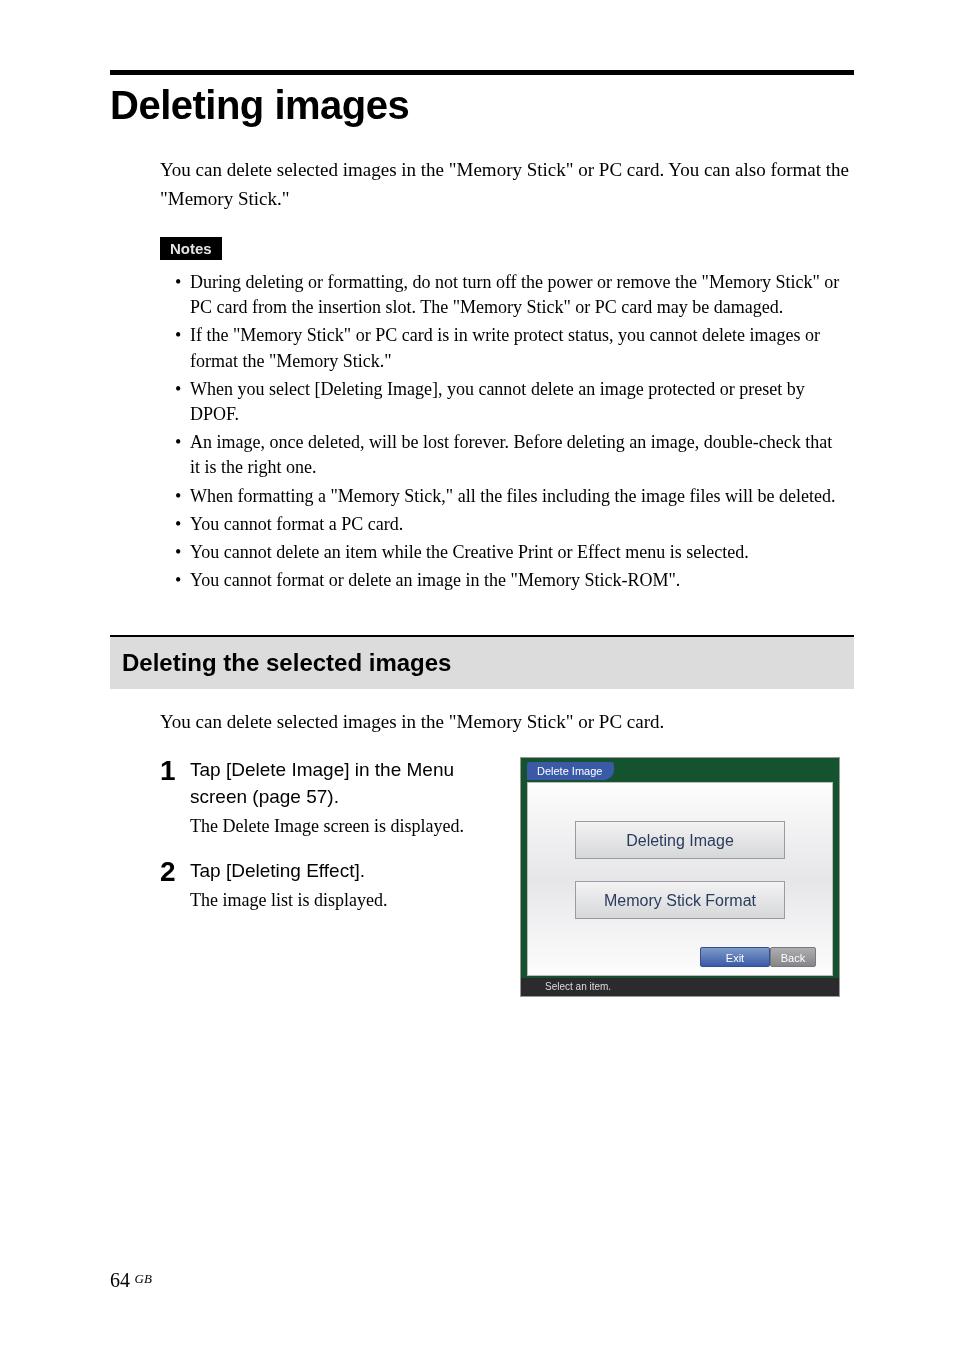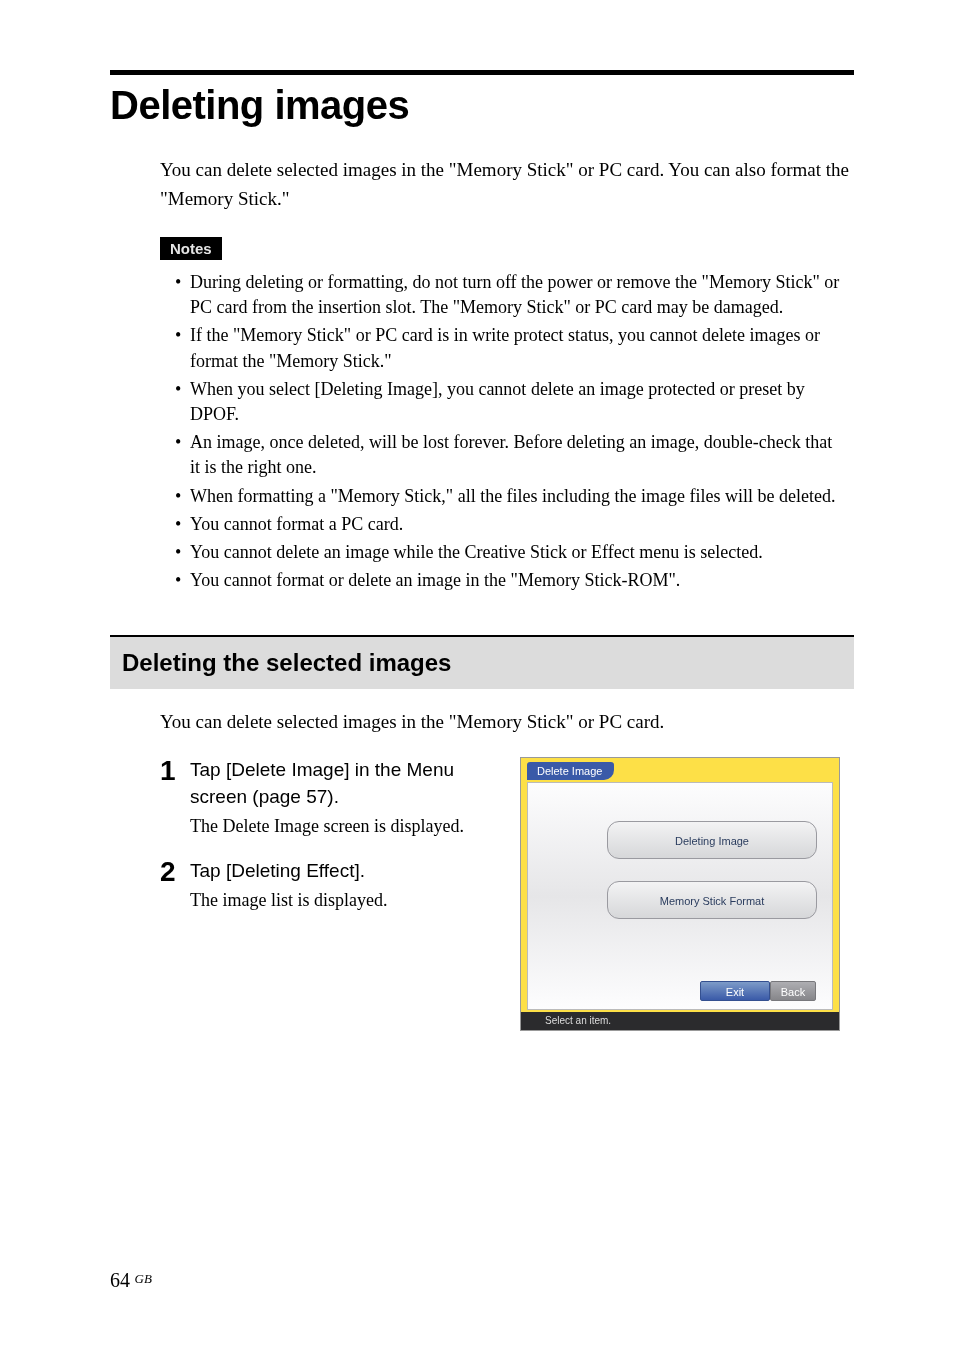--- a/index.html
+++ b/index.html
@@ -106,22 +106,22 @@
       line-height: 1.4;
       margin-bottom: 4px;
     }
     .step-desc {
       font-size: 18px;
       line-height: 1.4;
     }
     
     .device-screenshot {
       width: 320px;
-      height: 274px;
-      background: #fde047;
+      height: 240px;
+      background: #14532d;
       border: 1px solid #999;
       position: relative;
       font-family: Arial, Helvetica, sans-serif;
     }
     .ds-tab {
       position: absolute;
       top: 4px;
       left: 6px;
       background: #3a5aa8;
       color: #fff;
@@ -141,26 +141,25 @@
       background: linear-gradient(180deg, #fdfdfe 0%, #e6e6e8 50%, #fdfdfe 100%);
     }
     .ds-button {
       position: absolute;
       left: 50%;
       transform: translateX(-50%);
       width: 210px;
       height: 38px;
       background: linear-gradient(180deg, #f3f3f4 0%, #d6d7d9 100%);
       border: 1px solid #9a9aa0;
-      border-radius: 12px;
+      border-radius: 0;
       text-align: center;
       line-height: 38px;
-      font-size: 11px;
+      font-size: 16px;
       color: #2a3c5e;
-      margin-left: 32px;
     }
     .ds-button.btn1 { top: 38px; }
     .ds-button.btn2 { top: 98px; }
     .ds-bottom-btn {
       position: absolute;
       bottom: 8px;
       height: 20px;
       line-height: 20px;
       text-align: center;
       font-size: 11px;
@@ -221,21 +220,21 @@
 <p class="intro-text">You can delete selected images in the "Memory Stick" or PC card. You can also format the "Memory Stick."</p>
 
 <div class="notes-label">Notes</div>
 <ul class="notes-list">
   <li>During deleting or formatting, do not turn off the power or remove the "Memory Stick" or PC card from the insertion slot.  The "Memory Stick" or PC card may be damaged.</li>
   <li>If the "Memory Stick" or PC card is in write protect status, you cannot delete images or format the "Memory Stick."</li>
   <li>When you select [Deleting Image], you cannot delete an image protected or preset by DPOF.</li>
   <li>An image, once deleted, will be lost forever. Before deleting an image, double-check that it is the right one.</li>
   <li>When formatting a "Memory Stick," all the files including the image files will be deleted.</li>
   <li>You cannot format a PC card.</li>
-  <li>You cannot delete an image while the Creative Stick or Effect menu is selected.</li>
+  <li>You cannot delete an item while the Creative Print or Effect menu is selected.</li>
   <li>You cannot format or delete an image in the "Memory Stick-ROM".</li>
 </ul>
 
 <div class="subheader">
   <h2>Deleting the selected images</h2>
 </div>
 
 <p class="sub-intro">You can delete selected images in the "Memory Stick" or PC card.</p>
 
 <div class="steps-and-screenshot">

